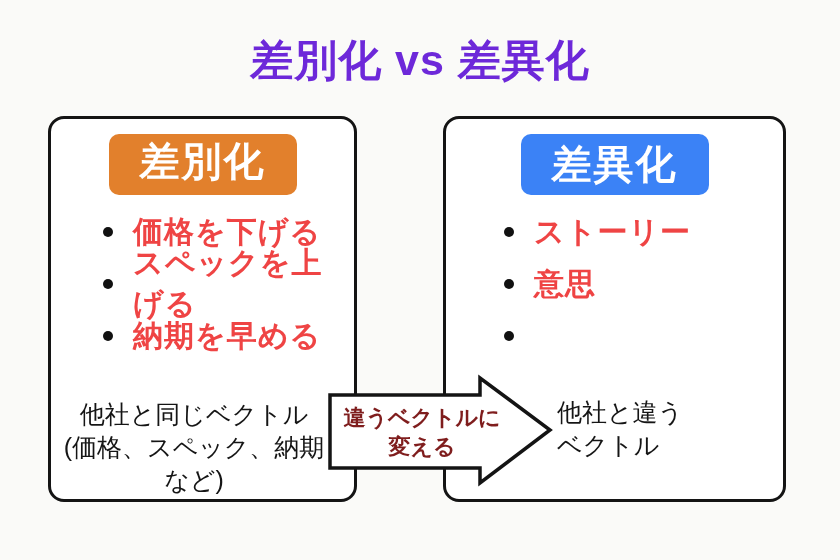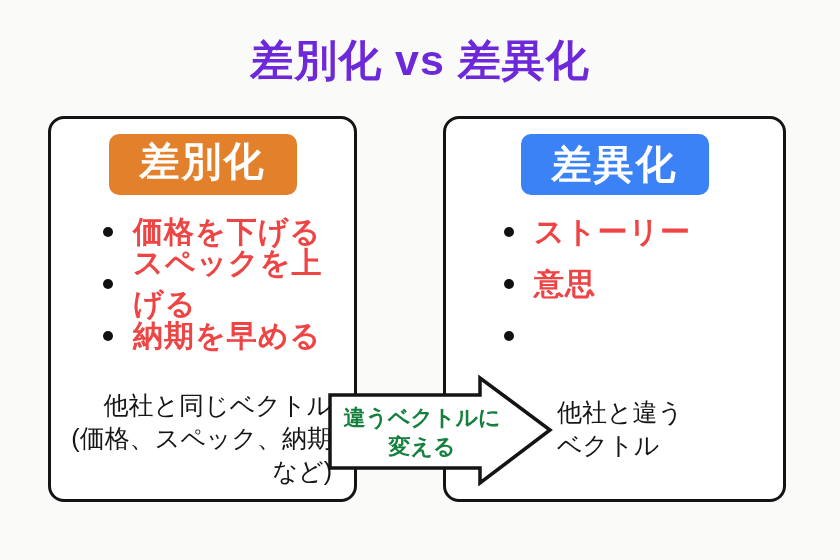--- a/index.html
+++ b/index.html
@@ -58,22 +58,22 @@
     margin-right: 20px;
   }
   .bullet-label {
     font-size: 30px;
     font-weight: 700;
     letter-spacing: 1px;
     color: #ef4444;
   }
   .footer-left {
     position: absolute;
-    left: 56px; top: 389px; width: 276px;
-    text-align: right;
+    left: 56px; top: 398px; width: 276px;
+    text-align: center;
   }
   .footer-left .l1 { font-size: 25px; font-weight: 400; }
   .footer-left .l2 { font-size: 25px; font-weight: 400; }
   .footer-right {
     position: absolute;
     left: 557px; top: 396px; width: 175px;
     font-size: 25px;
     font-weight: 400;
     line-height: 33px;
   }
@@ -84,21 +84,21 @@
     z-index: 5;
   }
   .arrow-text {
     position: absolute;
     left: 332px; top: 403px; width: 180px;
     z-index: 6;
     text-align: center;
     font-size: 22px;
     font-weight: 700;
     line-height: 29px;
-    color: #15803d;
+    color: #7f1d1d;
   }
 </style>
 </head>
 <body>
 
 <div class="title">差別化 vs 差異化</div>
 
 <div class="card left">
   <div class="pill-wrap">
     <span class="pill" style="background-color: rgb(226, 128, 44);">差別化</span>

